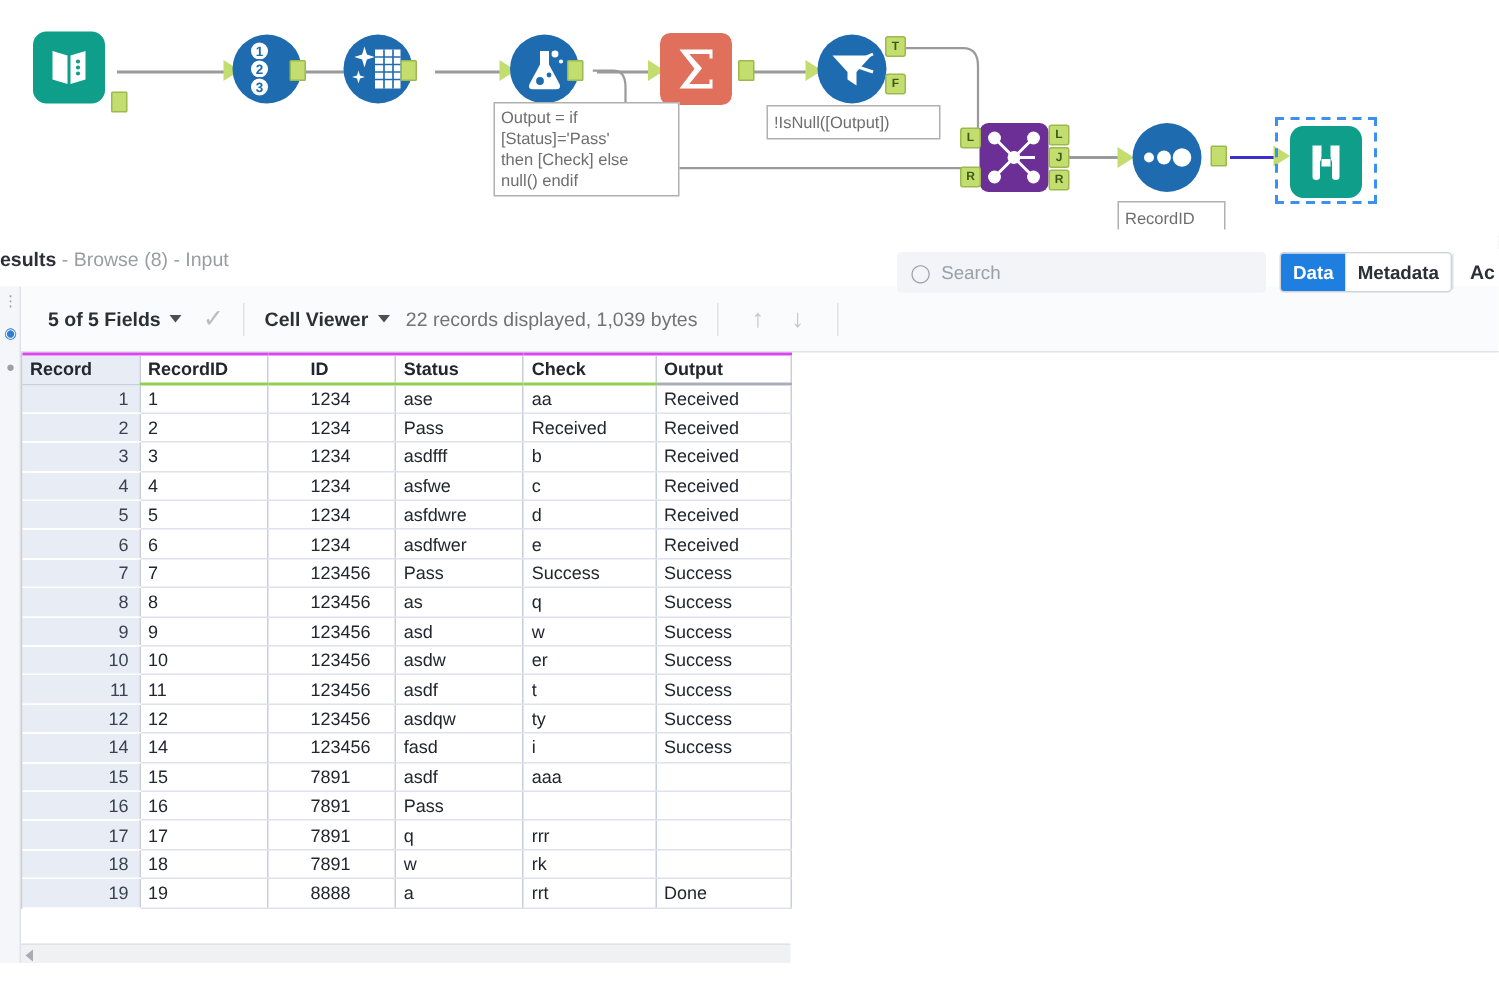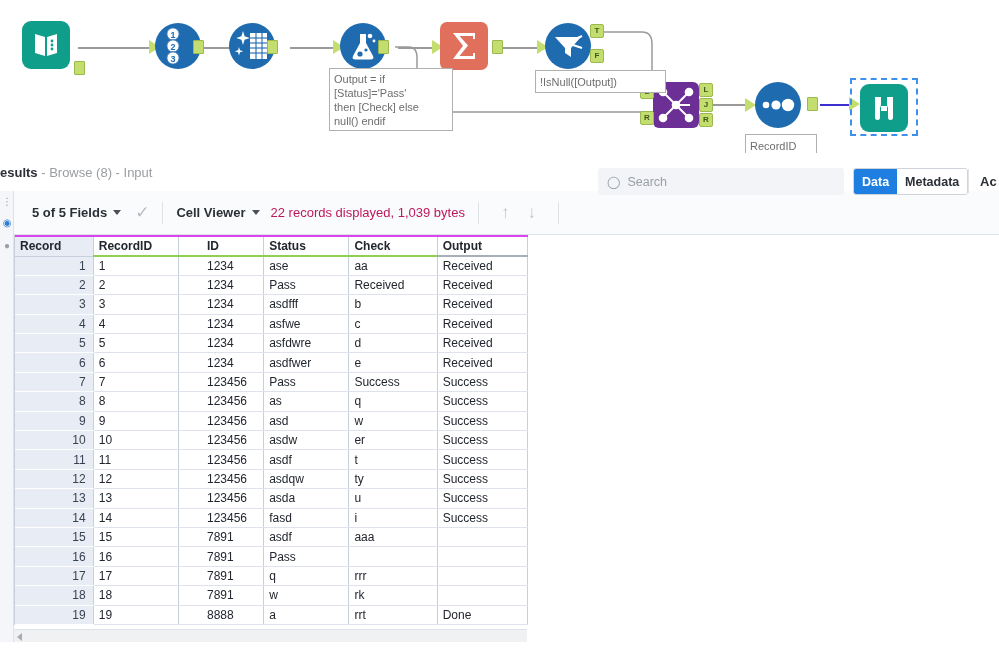--- a/index.html
+++ b/index.html
@@ -157,21 +157,21 @@
     border-left: 4px solid transparent;
     border-right: 4px solid transparent;
     border-top: 5px solid #4a4f57;
   }
   .tb-sep {
     width: 1px; height: 22px;
     background: #dfe3e8;
     margin: 0 13px;
   }
   .tb-check { color: #b9bec5; font-size: 17px; margin-left: 14px; }
-  .tb-count { font-weight: normal; color: #be185d; margin-left: 11px; font-size: 13px; }
+  .tb-count { font-weight: normal; color: #737373; margin-left: 11px; font-size: 13px; }
   .tb-arrow { color: #c2c7ce; font-size: 17px; margin: 0 9px; }
 
   #search-box {
     position: absolute; left: 598px; top: 15px;
     width: 246px; height: 27px;
     background: #f2f4f7;
     border-radius: 3px;
     display: flex; align-items: center;
     padding-left: 9px;
   }
@@ -414,21 +414,21 @@
         <path d="M19 4 L25 4 L25 25 Q25 27 22.5 27 Q20 27 20 25 L20 15 Q19 13 19 11 Z" fill="#ffffff"></path>
         <rect x="13" y="13" width="6" height="5" fill="#ffffff"></rect>
       </svg>
     </div>
   </div>
 
   <div class="anno" style="left:329px; top:68px; width:124px;">Output = if
 [Status]='Pass'
 then [Check] else
 null() endif</div>
-  <div class="anno" style="left:535px; top:70px; width:131px; line-height:16px;">!IsNull([Output])</div>
+  <div class="anno" style="left:511px; top:70px; width:116px; line-height:16px;">!IsNull([Output])</div>
   <div class="anno" style="left:745px; top:134px; width:72px; line-height:16px;">RecordID</div>
 </div>
 
 <div id="divider"></div>
 <div id="divider-grip"></div>
 
 <div id="results">
 
   <div id="results-title">
     <span class="bold">esults</span><span> - Browse (8) - Input</span>
@@ -574,28 +574,20 @@
           </tr>
           <tr>
             <td class="c-record">12</td>
             <td class="c-recordid">12</td>
             <td class="c-id">123456</td>
             <td class="c-status">asdqw</td>
             <td class="c-check">ty</td>
             <td class="c-output">Success</td>
           </tr>
           <tr>
-            <td class="c-record">13</td>
-            <td class="c-recordid">13</td>
-            <td class="c-id">123456</td>
-            <td class="c-status">asda</td>
-            <td class="c-check">u</td>
-            <td class="c-output">Success</td>
-          </tr>
-          <tr>
             <td class="c-record">14</td>
             <td class="c-recordid">14</td>
             <td class="c-id">123456</td>
             <td class="c-status">fasd</td>
             <td class="c-check">i</td>
             <td class="c-output">Success</td>
           </tr>
           <tr>
             <td class="c-record">15</td>
             <td class="c-recordid">15</td>

